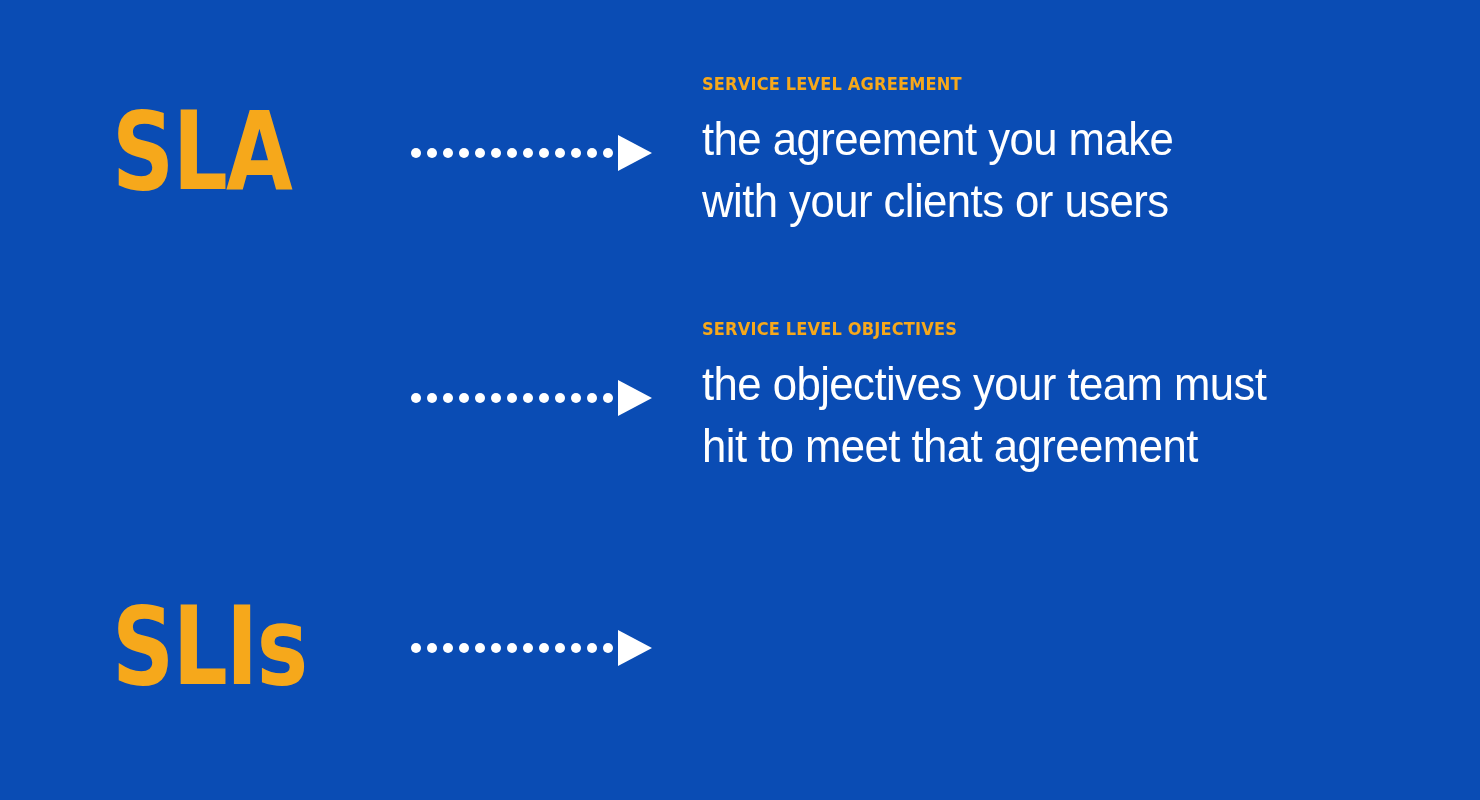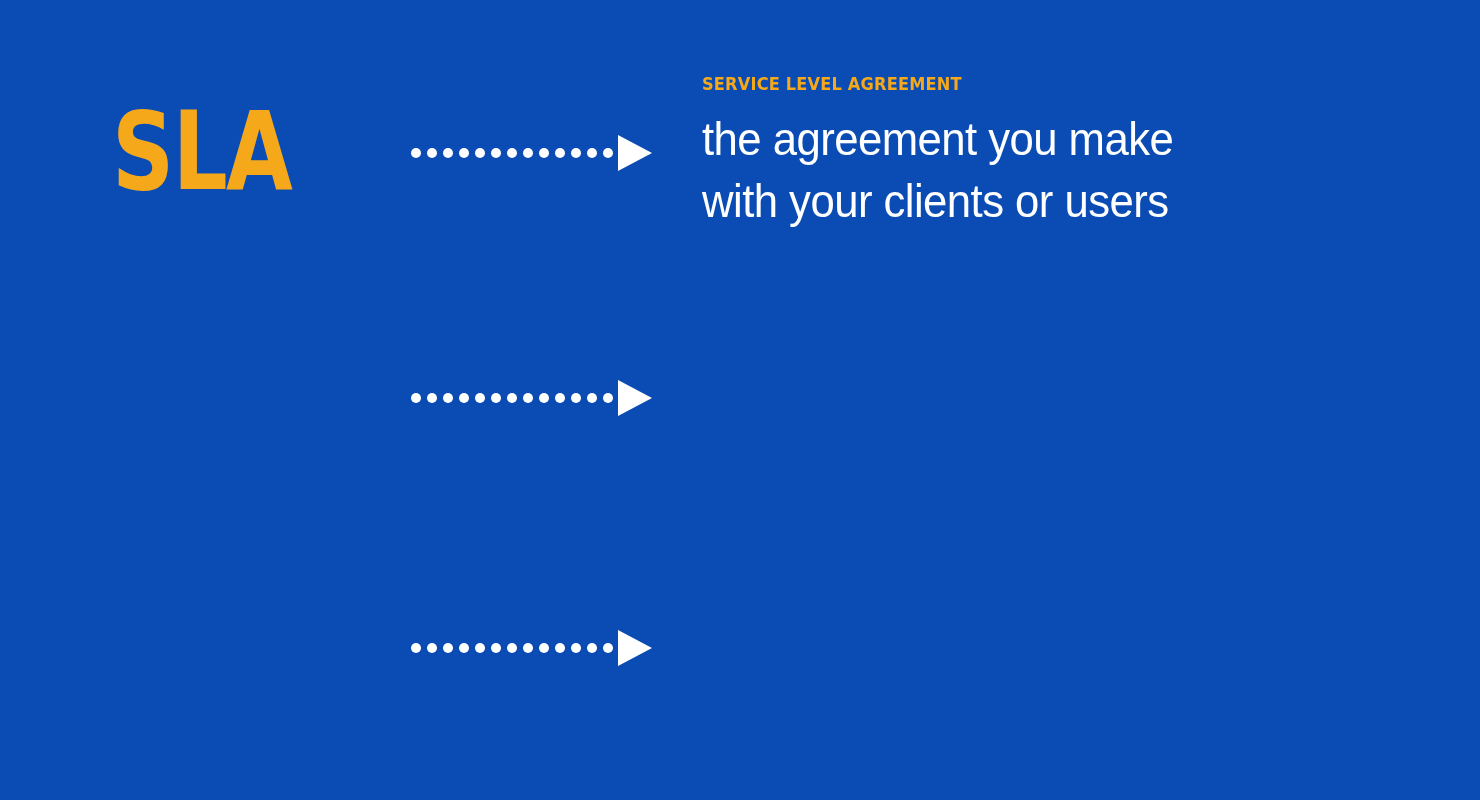--- a/index.html
+++ b/index.html
@@ -164,25 +164,33 @@
           <circle cx="134" cy="20" r="5"></circle>
           <circle cx="150" cy="20" r="5"></circle>
           <circle cx="166" cy="20" r="5"></circle>
           <circle cx="182" cy="20" r="5"></circle>
           <circle cx="198" cy="20" r="5"></circle>
           <polygon points="208,2 242,20 208,38"></polygon>
         </g>
       </svg>
     </div>
 
+    <div class="text-cell">
+      <span class="eyebrow">SERVICE LEVEL OBJECTIVES</span>
+      <span class="body-line">the objectives your team must</span>
+      <span class="body-line">hit to meet that agreement</span>
+    </div>
 
   </div>
 
   <div class="row row-3">
 
+    <div class="acronym-cell">
+      <span class="acronym">SLIs</span>
+    </div>
 
     <div class="arrow-cell">
       <svg class="arrow-svg" width="244" height="40" viewBox="0 0 244 40">
         <g fill="#ffffff">
           <circle cx="6" cy="20" r="5"></circle>
           <circle cx="22" cy="20" r="5"></circle>
           <circle cx="38" cy="20" r="5"></circle>
           <circle cx="54" cy="20" r="5"></circle>
           <circle cx="70" cy="20" r="5"></circle>
           <circle cx="86" cy="20" r="5"></circle>

